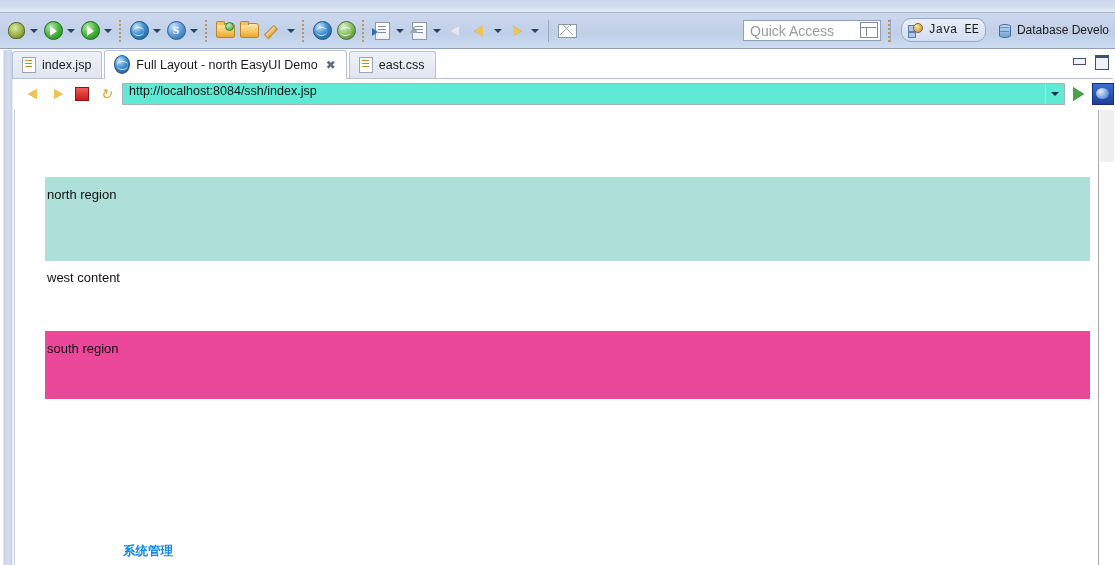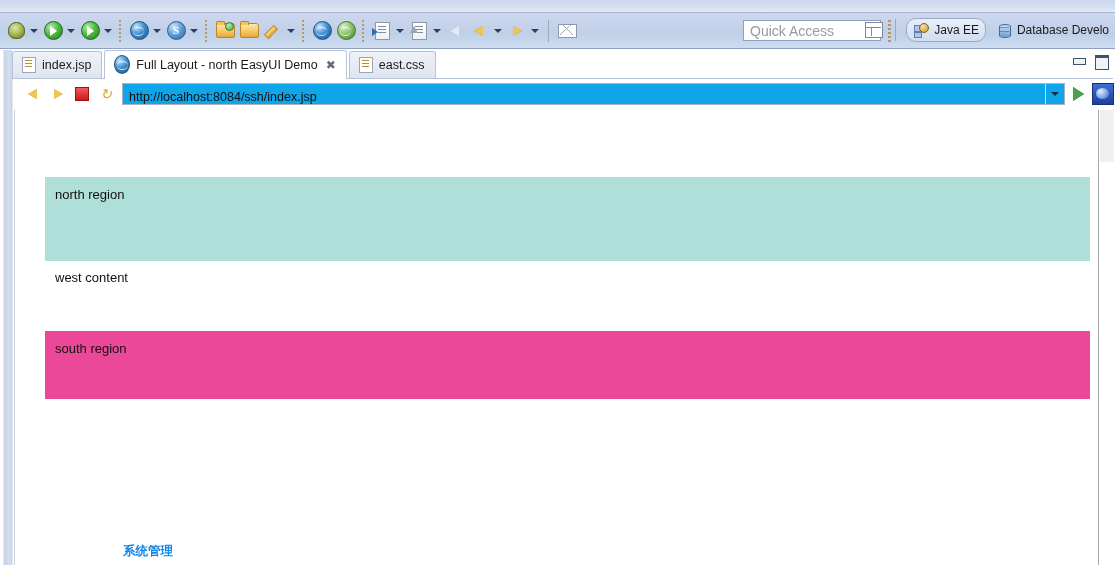--- a/index.html
+++ b/index.html
@@ -296,20 +296,21 @@
     gap: 5px;
     height: 22px;
     padding: 0 6px;
     font-size: 12px;
     color: #1a1a1a;
   }
   .persp-btn.active {
     border: 1px solid #9aa9c4;
     background: linear-gradient(to bottom, #e8eefa, #d2ddf0);
     border-radius: 10px;
+    font-family: Liberation Mono, monospace;
   }
   .ic.javaee {
     width: 15px; height: 14px;
   }
   .ic.javaee::before {
     content: "";
     position: absolute;
     left: 0; top: 2px;
     width: 6px; height: 5px;
     background: #b0c7e6;
@@ -477,24 +478,24 @@
     color: #d8a635;
     font-size: 14px;
     line-height: 16px;
     text-align: center;
   }
   .urlbar {
     flex: 1;
     height: 22px;
     margin-left: 4px;
     margin-right: 0;
-    background: #0ea5e9;
+    background: #5eead4;
     border: 1px solid #a8b2c4;
     display: flex;
-    align-items: flex-end;
+    align-items: flex-start;
     box-sizing: border-box;
   }
   .urlbar .url-text {
     flex: 1;
     padding-left: 6px;
     font-size: 12.5px;
     color: #111;
   }
   .urlbar .url-caret {
     width: 18px;
@@ -558,21 +559,21 @@
   .page-scroll-v .thumb {
     position: absolute;
     left: 1px; top: 0;
     width: 14px; height: 52px;
     background: #f0f0f0;
   }
 
   .region {
     position: absolute;
     box-sizing: border-box;
-    padding: 10px 0 0 10px;
+    padding: 10px 0 0 2px;
     font-size: 13px;
     color: #111;
   }
   .region-north {
     left: 30px; top: 67px;
     width: 1045px; height: 84px;
   }
   .region-west {
     left: 30px; top: 155px;
     width: 1045px; height: 28px;

